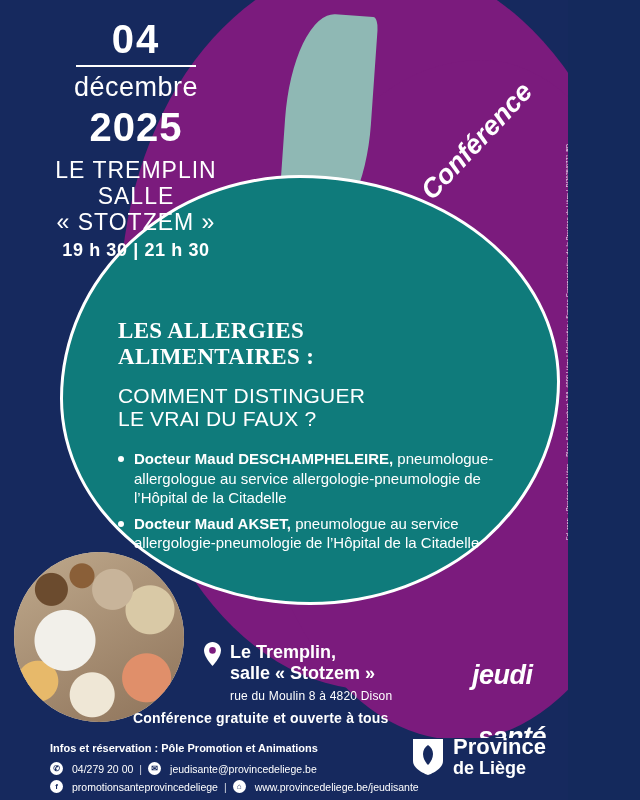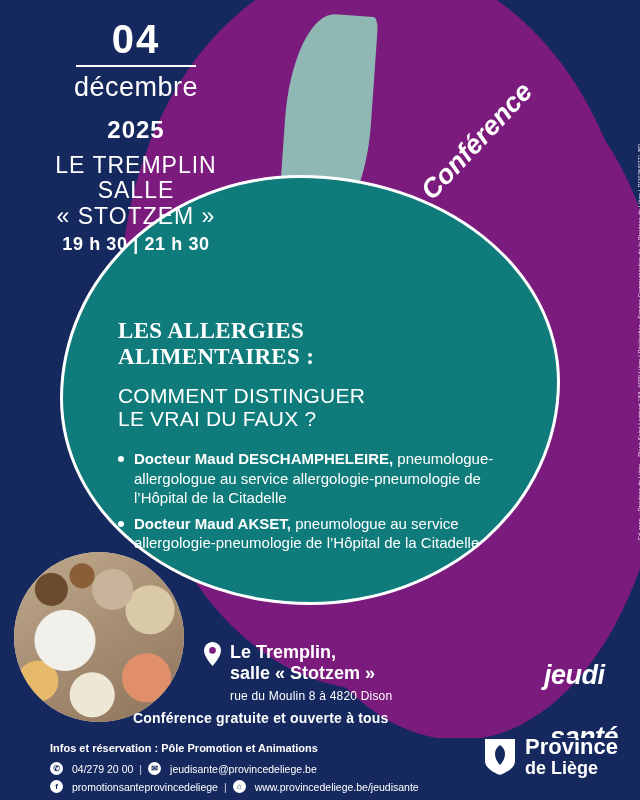--- a/index.html
+++ b/index.html
@@ -8,21 +8,21 @@
   }
   body {
     width: 640px;
     height: 800px;
     background: #14295c;
     font-family: "Liberation Sans", sans-serif;
     overflow: hidden;
   }
   .poster {
     position: relative;
-    width: 640px;
+    width: 568px;
     height: 800px;
     background: #16295e;
     overflow: hidden;
   }
 
   
   .apple-purple {
     position: absolute;
     left: 120px;
     top: -40px;
@@ -80,25 +80,25 @@
     height: 2px;
     background: #ffffff;
     margin: 5px auto 6px;
   }
   .d-month {
     font-size: 27px;
     line-height: 1.05;
     letter-spacing: 0.5px;
   }
   .d-year {
-    font-size: 24px;
+    font-size: 40px;
     font-weight: bold;
     letter-spacing: 1px;
     line-height: 1.1;
-    margin-top: 16px;
+    margin-top: 4px;
   }
   .d-venue {
     font-size: 23px;
     line-height: 1.12;
     letter-spacing: 1px;
     margin-top: 9px;
   }
   .d-time {
     font-size: 18px;
     font-weight: bold;

